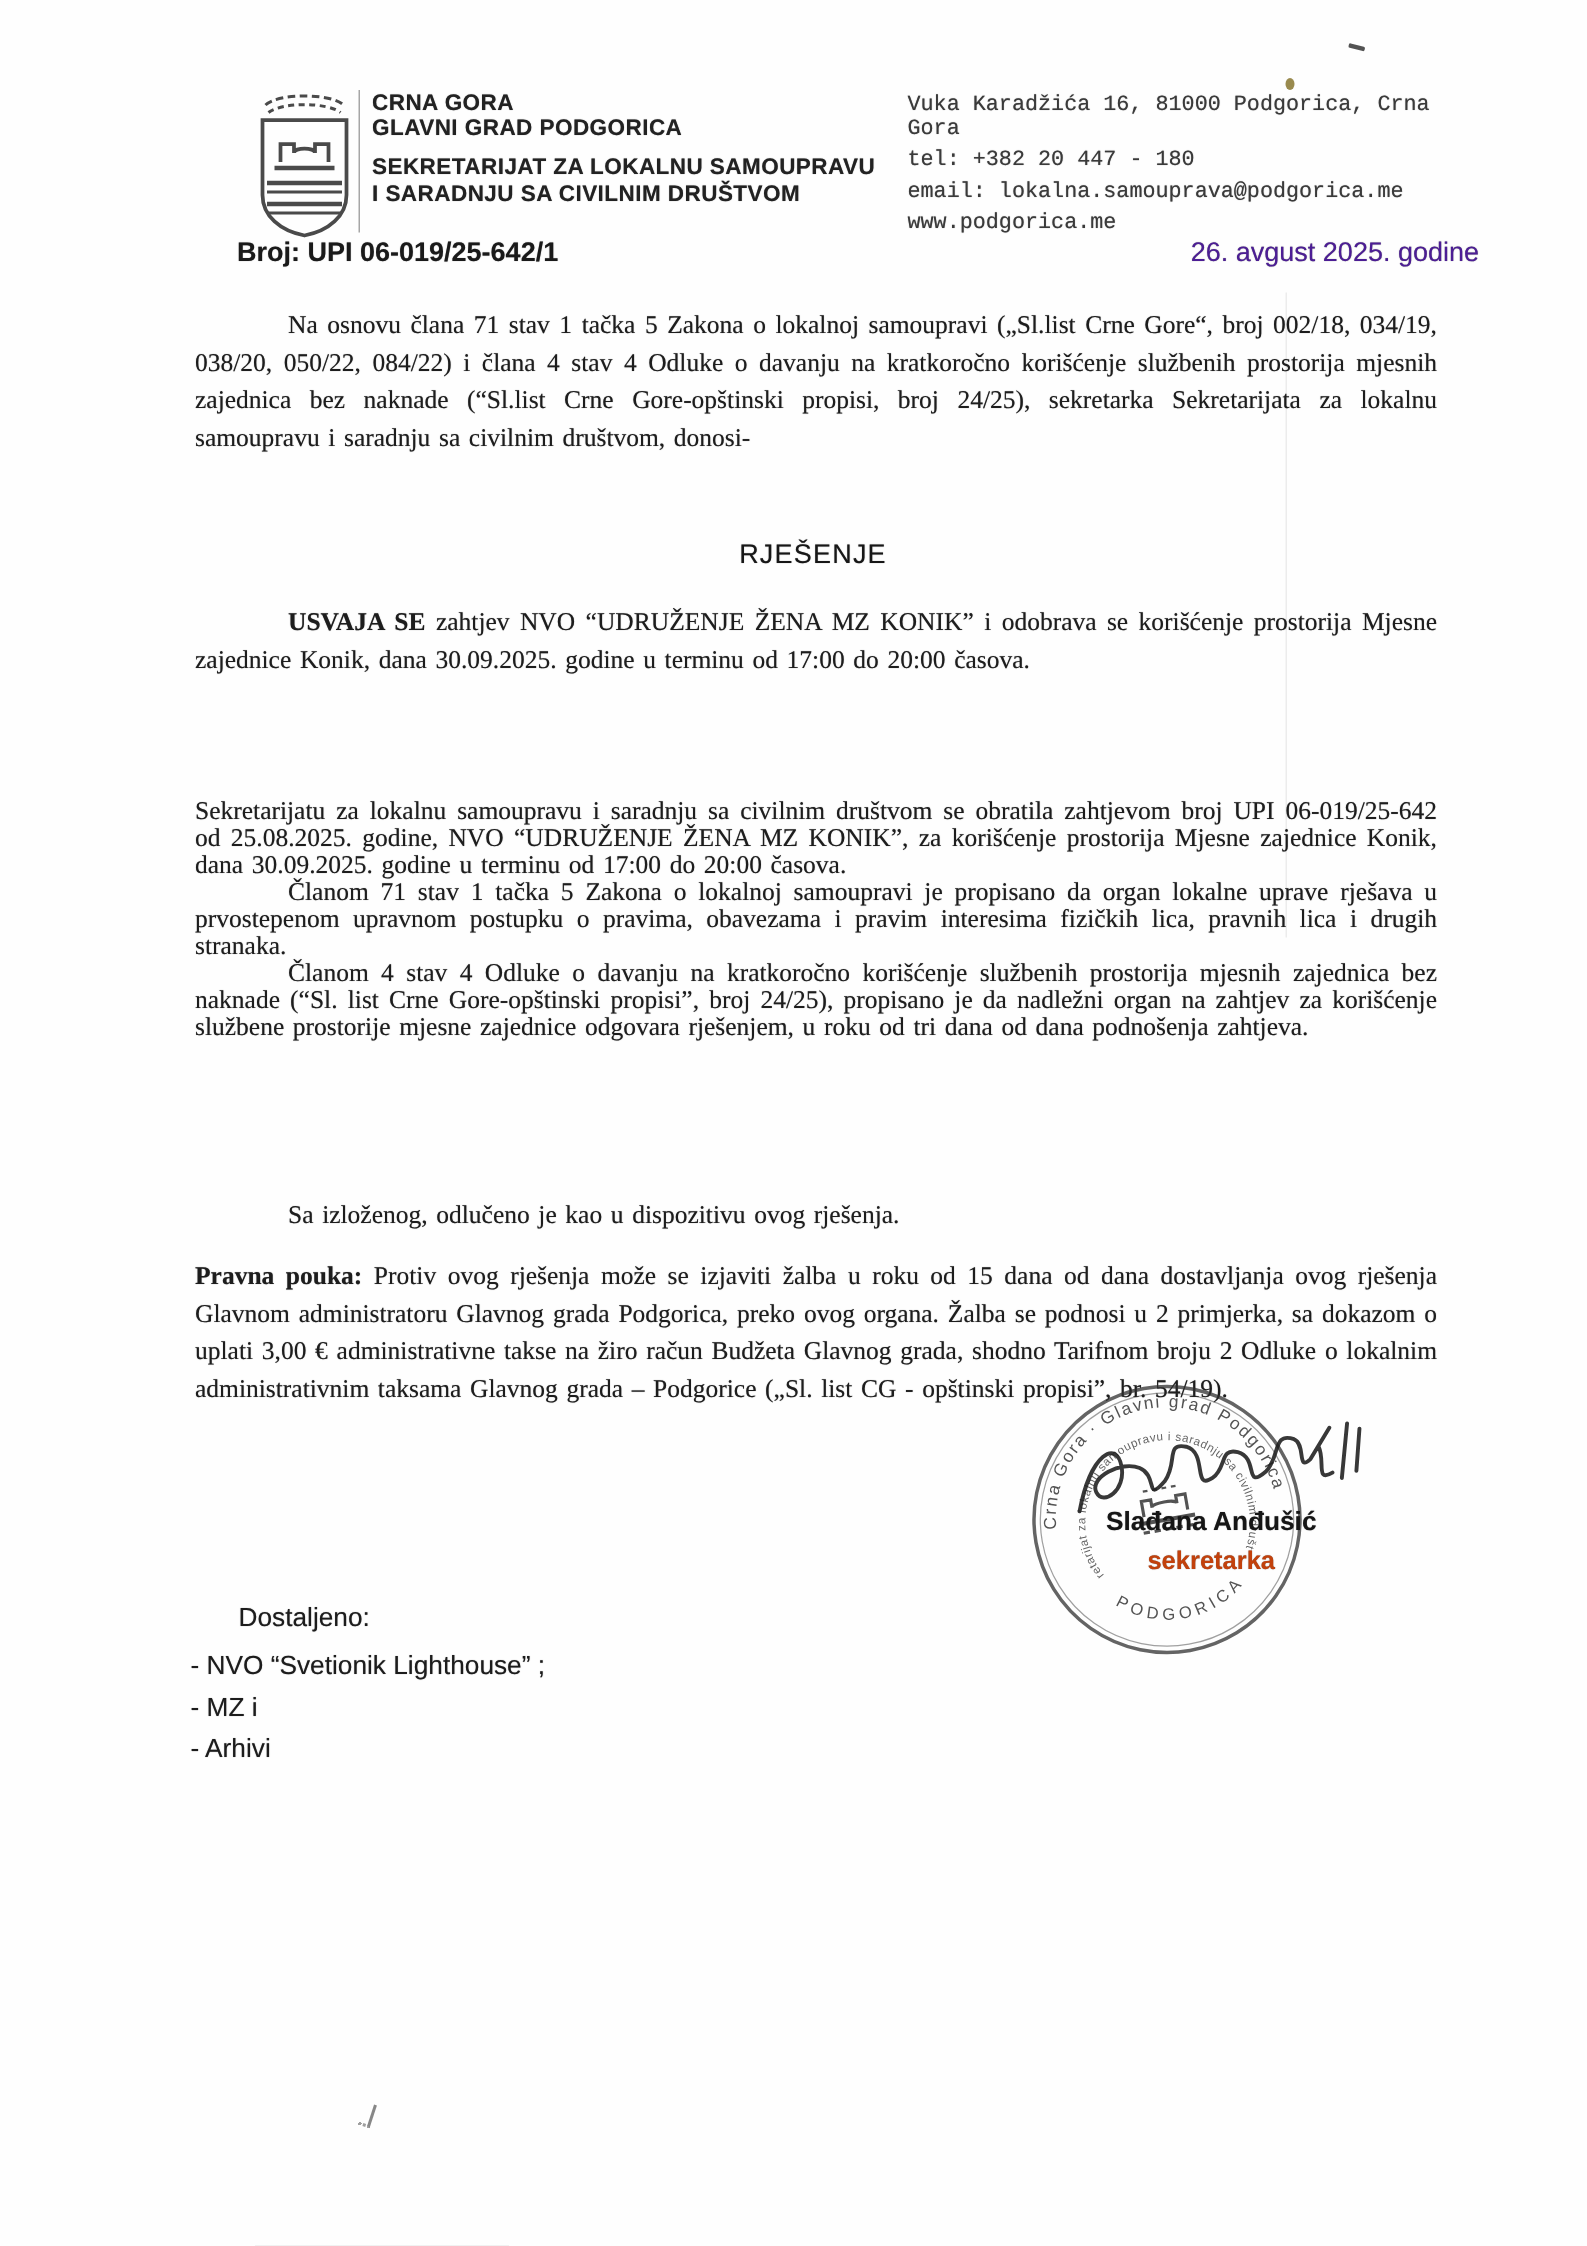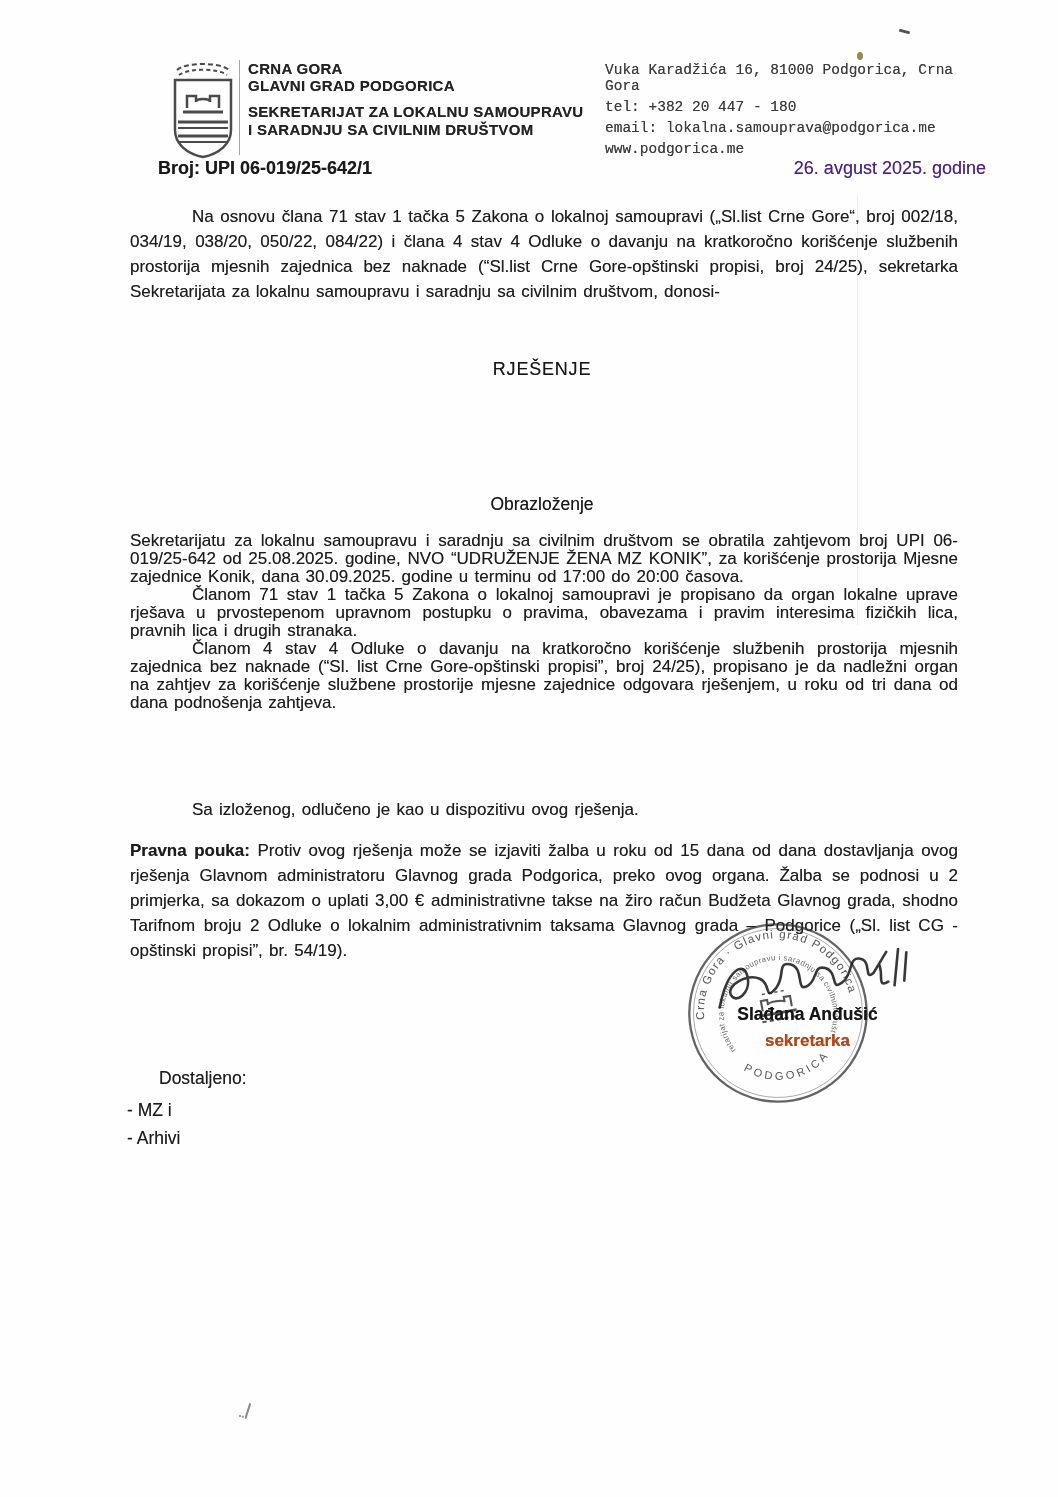--- a/index.html
+++ b/index.html
@@ -23,21 +23,21 @@
   .org-line.l2{margin-bottom:9px;}
   .org-line.l3{margin-bottom:1px;}
   .contact-block{position:absolute;left:605px;top:62px;width:370px;font-family:Liberation Mono, monospace;}
   .contact-line{font-size:14.5px;color:#3a3a3a;margin-bottom:5px;}
   
   .ref-row{position:absolute;left:130px;top:158px;width:828px;display:flex;justify-content:space-between;align-items:flex-end;margin-left:28px;}
   .ref-number{font-size:18px;font-weight:700;color:#1a1a1a;}
   .ref-date{font-size:18px;color:#4c1d95;}
   
   .body-col{position:absolute;left:130px;width:828px;font-size:17px;line-height:25px;word-spacing:1.5px;}
-  .para{text-align:justify;margin:0;}
+  .para{text-align:justify;margin:0;font-family:Liberation Serif, serif;}
   .indent{text-indent:62px;}
   .b{font-weight:700;}
   .heading{position:absolute;left:128px;width:828px;text-align:center;font-weight:400;color:#171717;}
   .h-rjesenje{top:359px;font-size:18px;letter-spacing:.8px;}
   .h-obraz{top:494px;font-size:17.5px;}
   .intro{top:204px;}
   .usvaja{top:402px;}
   .explan{top:532px;line-height:18px;}
   .closing{top:797px;}
   .pouka{top:838px;}
@@ -100,22 +100,22 @@
 
   <div class="ref-row">
     <span class="ref-number">Broj: UPI 06-019/25-642/1</span>
     <span class="ref-date">26. avgust 2025. godine</span>
   </div>
 
   <p class="body-col para indent intro">Na osnovu člana 71 stav 1 tačka 5 Zakona o lokalnoj samoupravi („Sl.list Crne Gore“, broj 002/18, 034/19, 038/20, 050/22, 084/22) i člana 4 stav 4  Odluke o davanju na kratkoročno korišćenje službenih prostorija mjesnih zajednica bez naknade (“Sl.list Crne Gore-opštinski propisi, broj 24/25), sekretarka Sekretarijata za lokalnu samoupravu i saradnju sa civilnim društvom, donosi-</p>
 
   <div class="heading h-rjesenje">RJEŠENJE</div>
 
+  <p class="body-col para indent usvaja"><span class="b">USVAJA SE</span><span> zahtjev NVO “UDRUŽENJE ŽENA MZ KONIK”  i odobrava se korišćenje prostorija Mjesne zajednice Konik, dana 30.09.2025. godine u terminu od 17:00 do 20:00 časova.</span></p>
 
-  <div class="heading h-obraz">Obrazloženje</div>
 
   <div class="body-col explan">
     <p class="para">Sekretarijatu za lokalnu samoupravu i saradnju sa civilnim društvom se obratila zahtjevom broj UPI  06-019/25-642 od 25.08.2025. godine,  NVO “UDRUŽENJE ŽENA MZ KONIK”, za korišćenje prostorija Mjesne zajednice Konik, dana 30.09.2025. godine u terminu od 17:00 do 20:00 časova.</p>
     <p class="para indent">Članom 71 stav 1 tačka 5  Zakona o lokalnoj samoupravi je propisano da organ lokalne uprave rješava u prvostepenom upravnom postupku o pravima, obavezama i pravim interesima fizičkih lica, pravnih lica i drugih stranaka.</p>
     <p class="para indent">Članom 4 stav 4 Odluke o davanju na kratkoročno korišćenje službenih prostorija mjesnih zajednica bez naknade (“Sl. list Crne Gore-opštinski propisi”, broj 24/25), propisano je da nadležni organ na zahtjev za korišćenje službene prostorije mjesne zajednice odgovara rješenjem, u roku od tri dana od dana podnošenja zahtjeva.</p>
   </div>
 
   <p class="body-col para indent closing">Sa izloženog, odlučeno je kao u dispozitivu ovog rješenja.</p>
 
   <p class="body-col para pouka"><span class="b">Pravna pouka:</span><span> Protiv ovog rješenja može se izjaviti žalba u roku od 15 dana od dana dostavljanja ovog rješenja Glavnom administratoru Glavnog grada Podgorica, preko ovog organa. Žalba se podnosi u 2 primjerka, sa dokazom o uplati 3,00 € administrativne takse na žiro račun Budžeta Glavnog grada, shodno Tarifnom broju 2 Odluke o lokalnim administrativnim taksama Glavnog grada – Podgorice („Sl. list CG - opštinski propisi”, br. 54/19).</span></p>
@@ -158,20 +158,21 @@
     </svg>
   </div>
 
   <div class="sig-block">
     <div class="sig-name">Slađana Anđušić</div>
     <div class="sig-title">sekretarka</div>
   </div>
 
   <div class="dist">
     <div class="dist-label">Dostaljeno:</div>
+    <div class="dist-item">- NVO “Svetionik Lighthouse” ;</div>
     <div class="dist-item">- MZ i</div>
     <div class="dist-item">- Arhivi</div>
   </div>
 
   <div class="fold-line"></div>
   <div class="spot-olive"></div>
   <div class="tick-mark"></div>
   <div class="bottom-squiggle"></div>
 
 </div>

